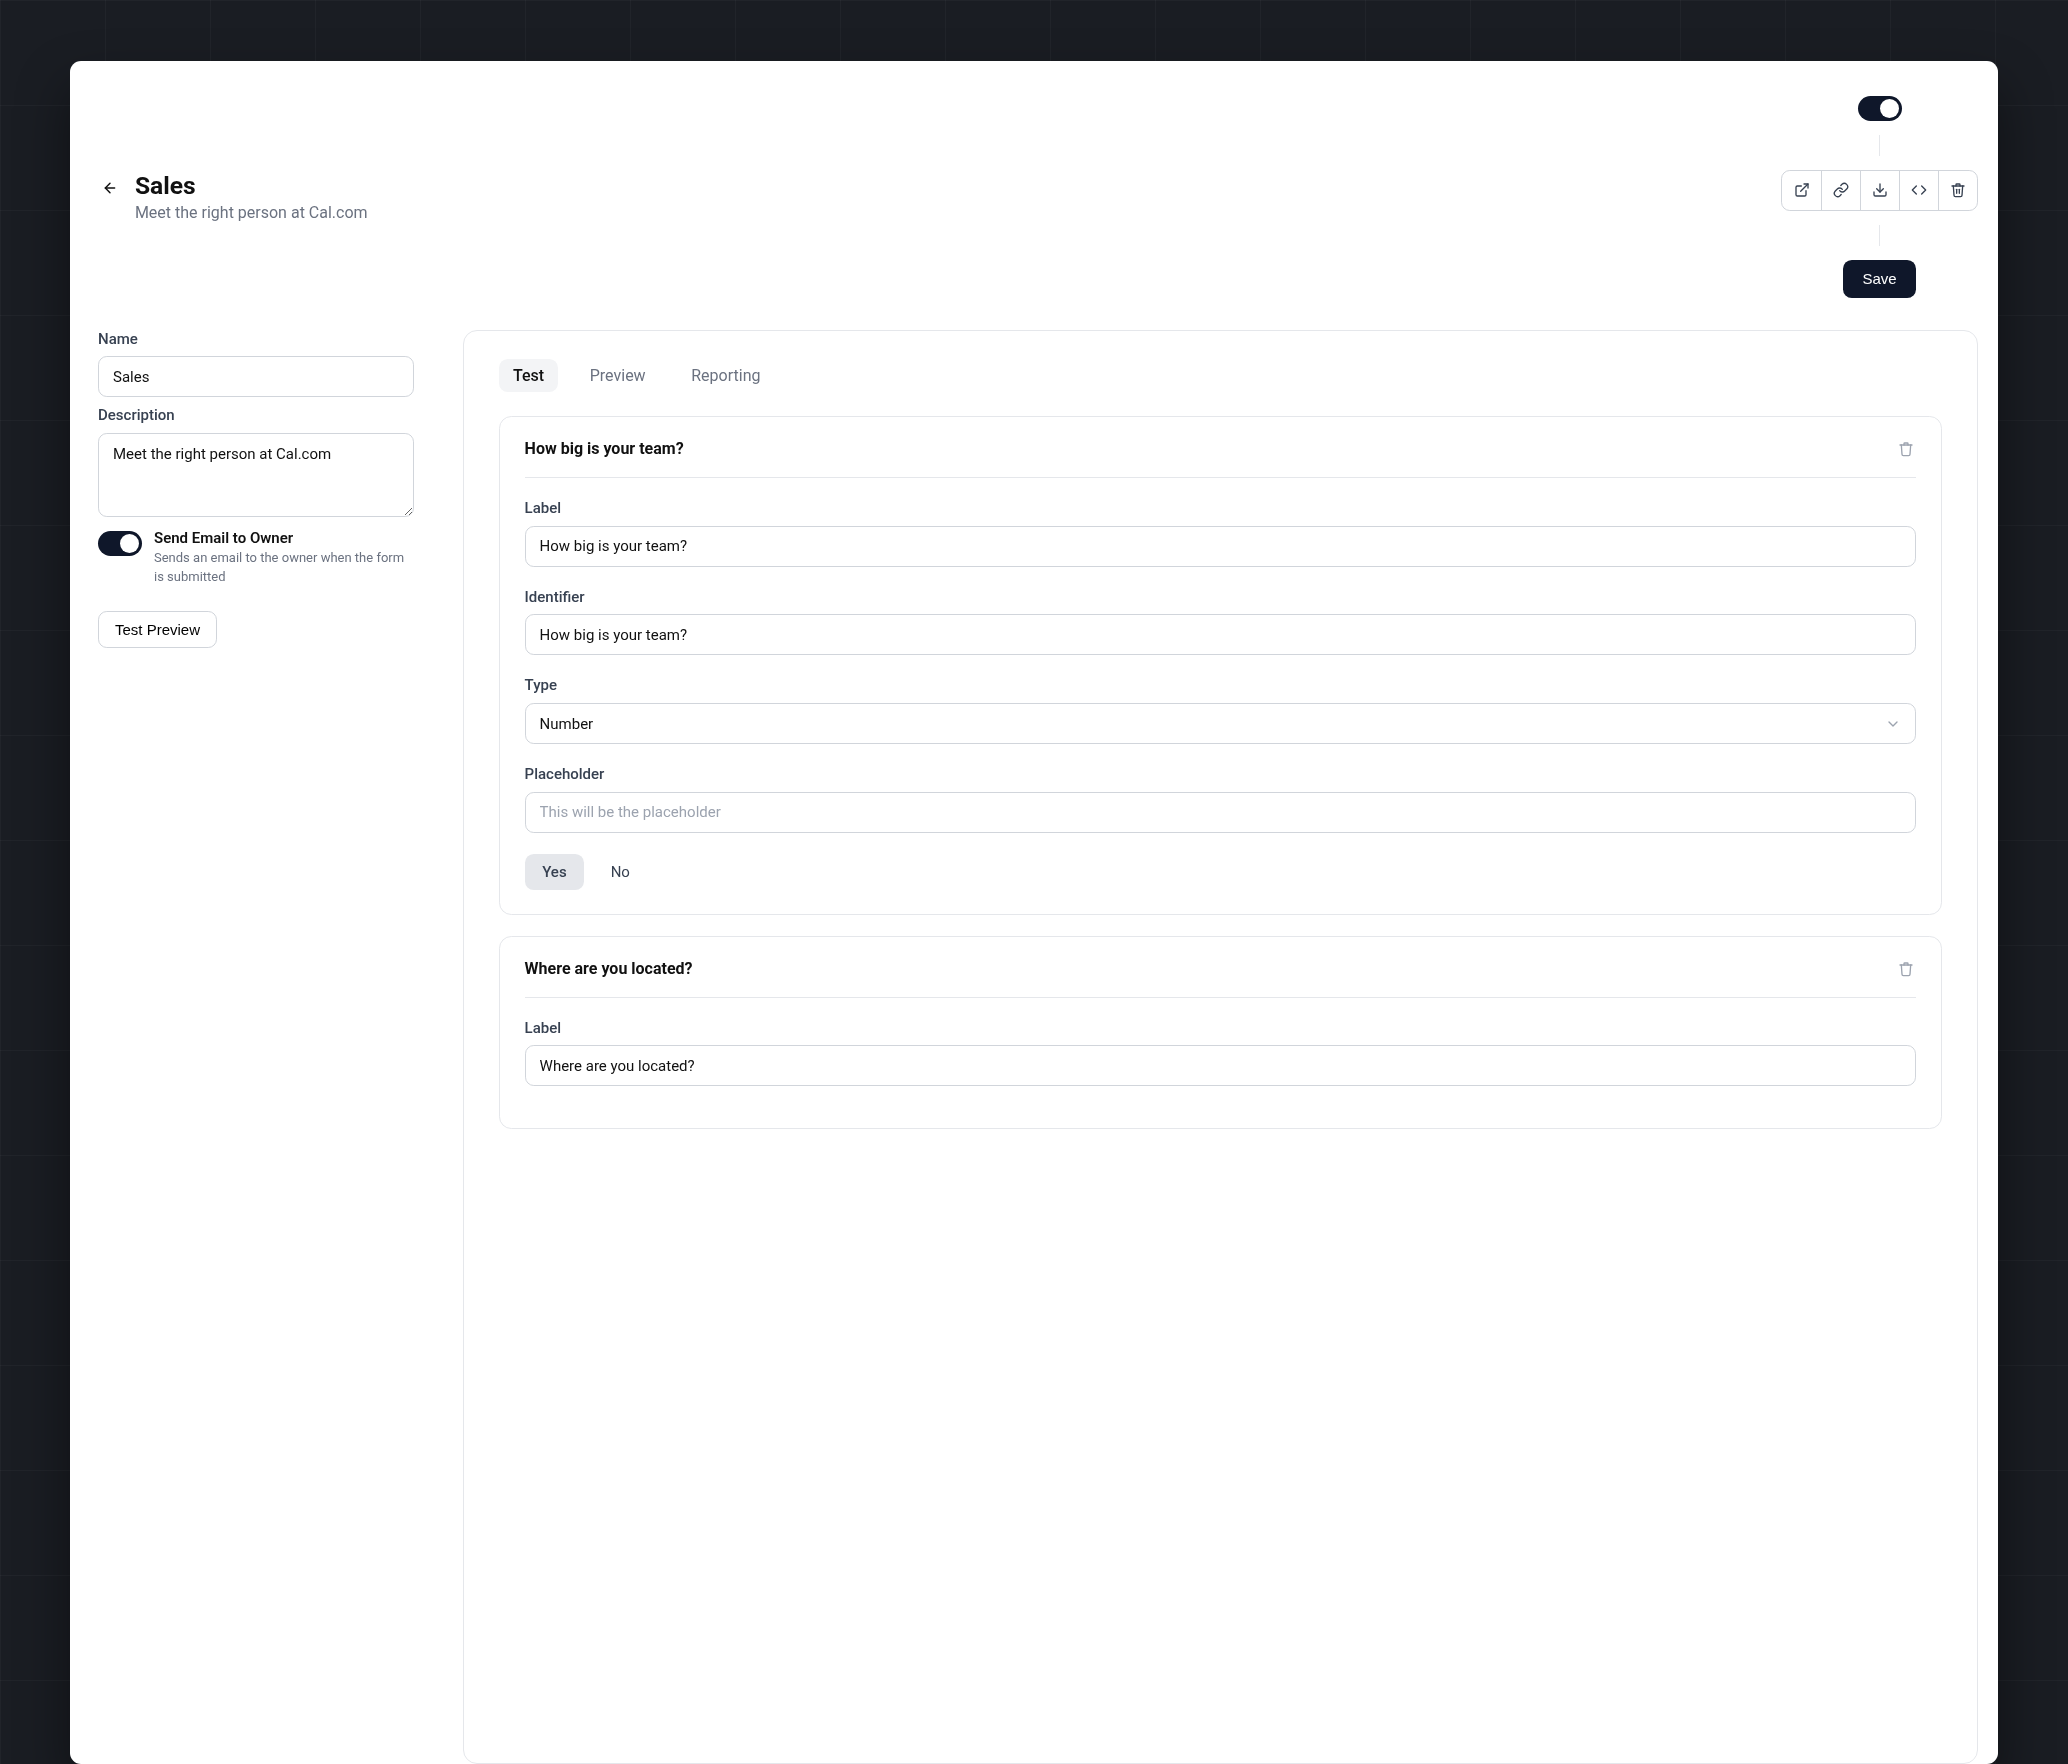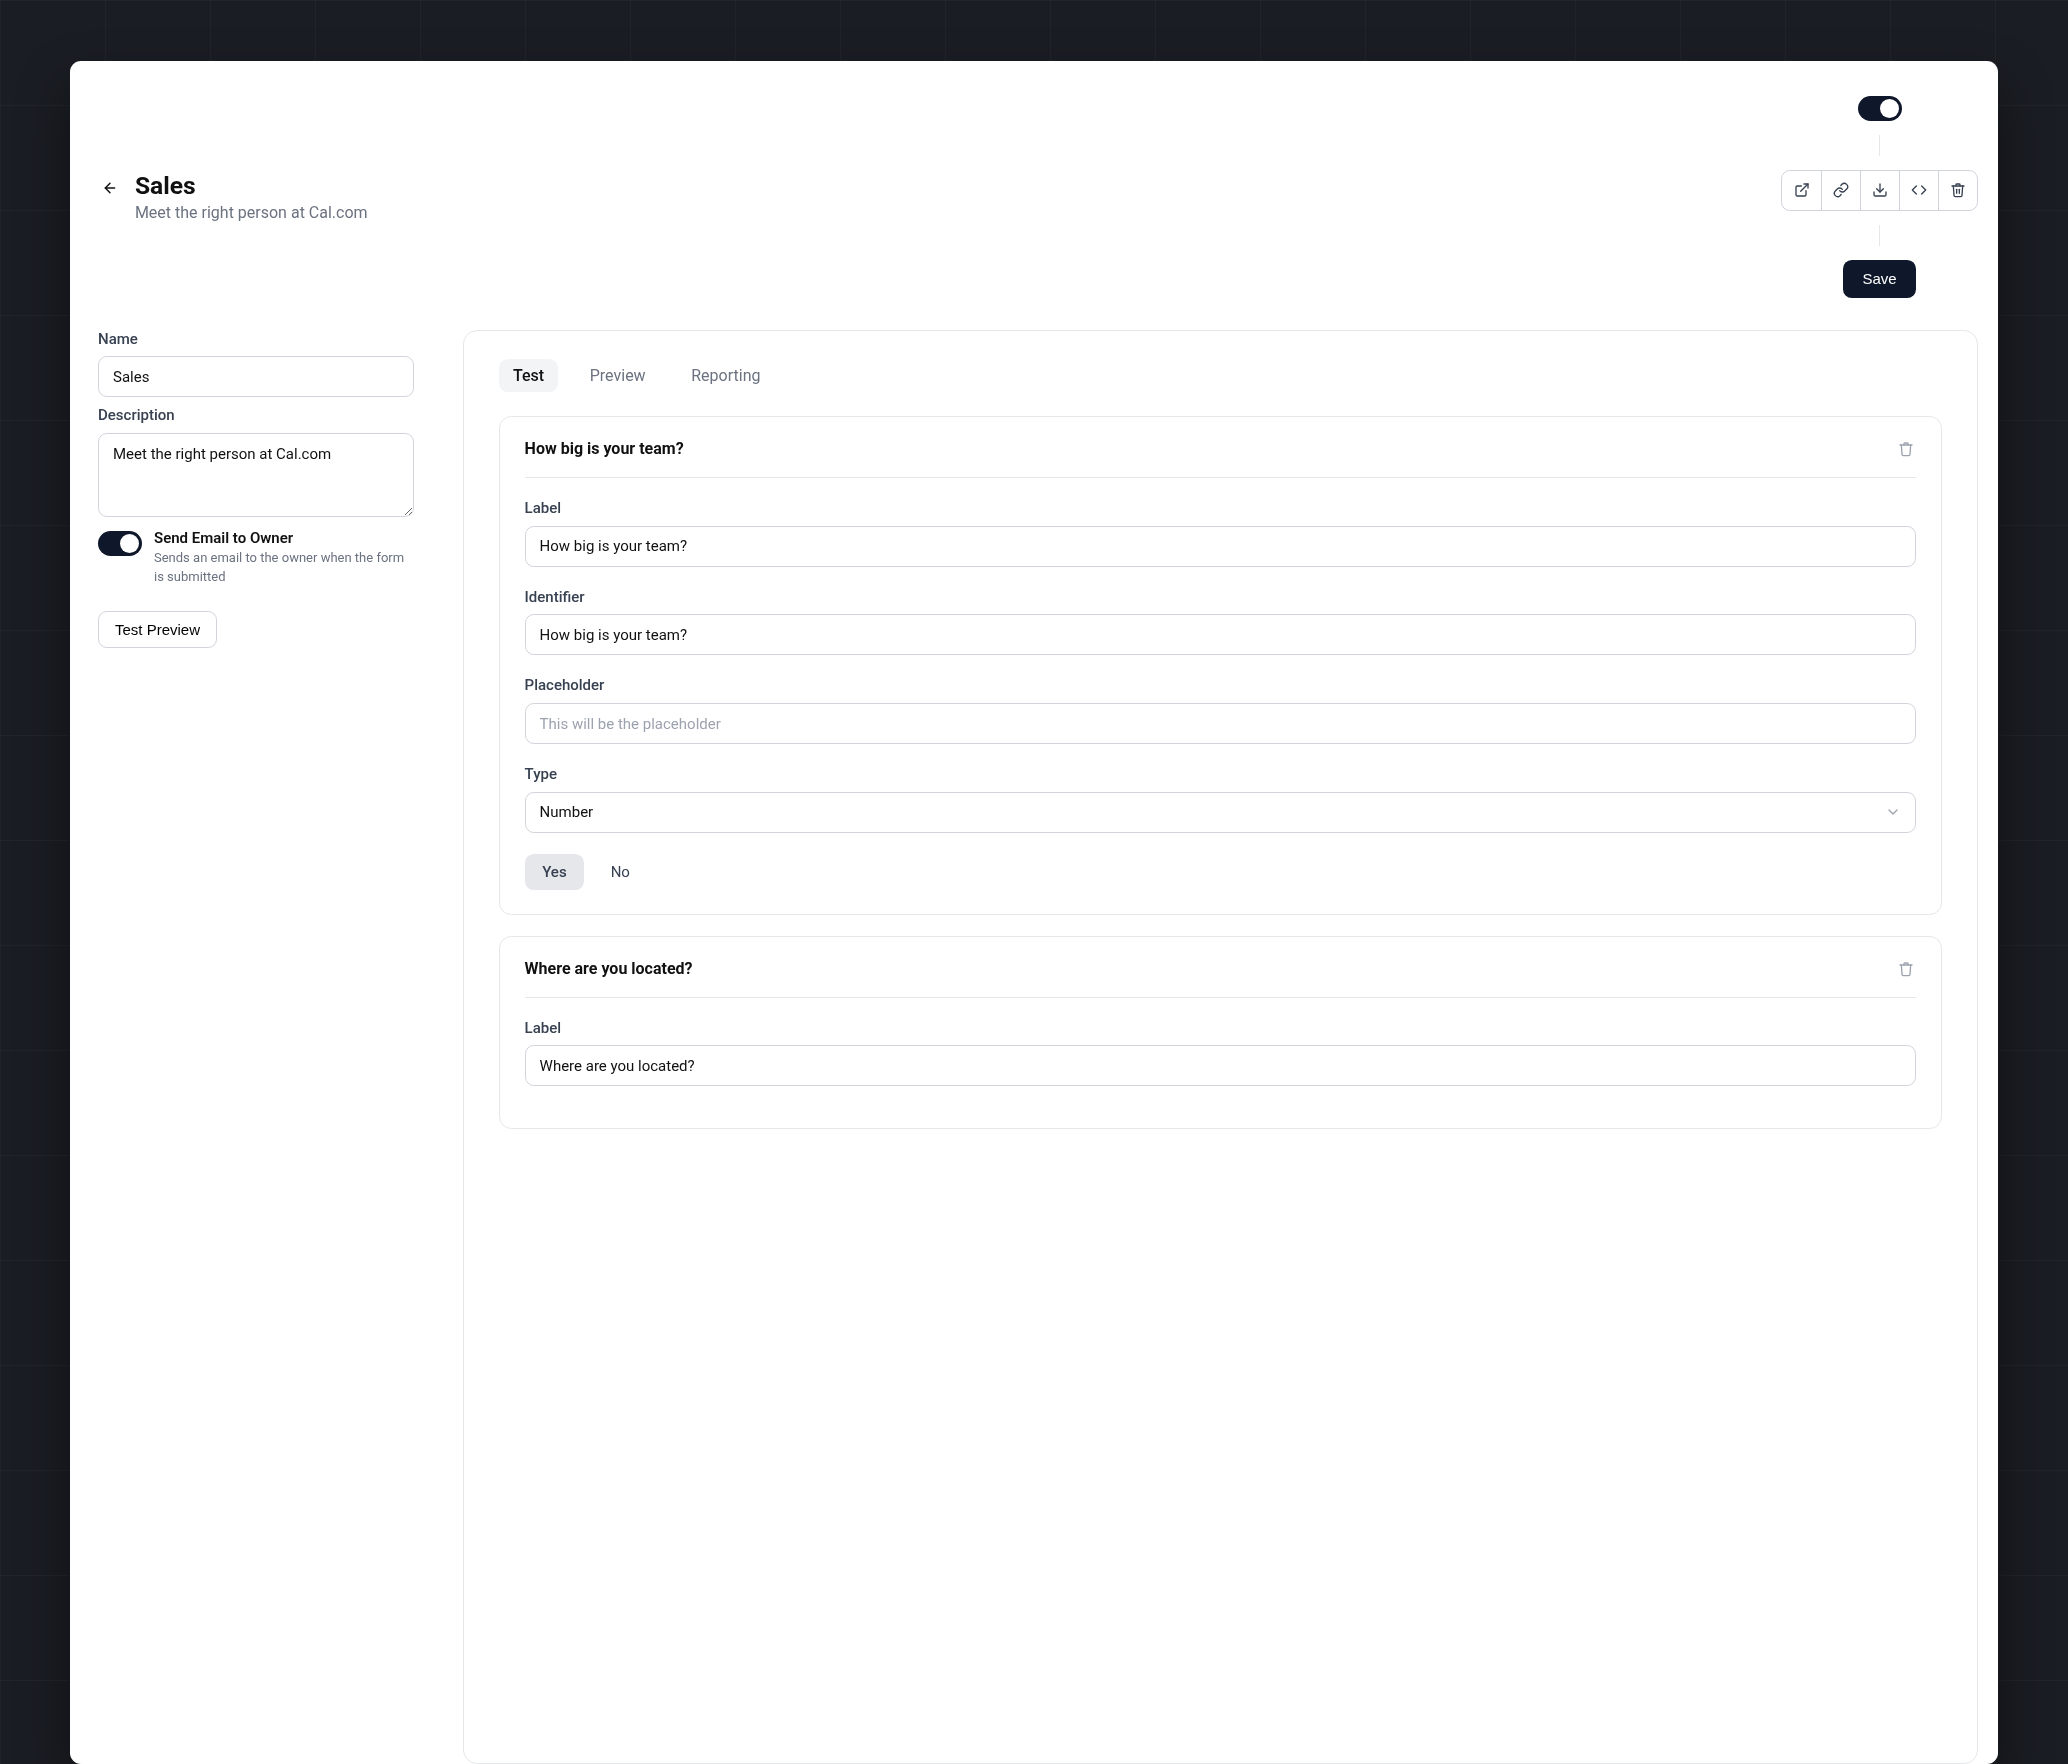--- a/index.html
+++ b/index.html
@@ -333,32 +333,32 @@
           <label class="form-label">Label</label>
           <input class="text-input" value="How big is your team?" style="">
         </div>
 
         <div class="field-row">
           <label class="form-label">Identifier</label>
           <input class="text-input" value="How big is your team?" style="">
         </div>
 
         <div class="field-row">
-          <label class="form-label">Placeholder</label>
-          <input class="text-input" placeholder="This will be the placeholder" style="">
-        </div>
-
-        <div class="field-row">
           <label class="form-label">Type</label>
           <div class="select">
             <span>Number</span>
             <svg width="16" height="16" viewBox="0 0 24 24" fill="none" stroke="#9ca3af" stroke-width="2" stroke-linecap="round" stroke-linejoin="round">
                 <polyline points="6 9 12 15 18 9"></polyline>
               </svg>
           </div>
+        </div>
+
+        <div class="field-row">
+          <label class="form-label">Placeholder</label>
+          <input class="text-input" placeholder="This will be the placeholder" style="">
         </div>
 
         <div class="field-row" style="margin-bottom:3.5px">
           <div class="segmented">
             <div class="seg-item active">Yes</div>
             <div class="seg-item">No</div>
           </div>
         </div>
       </div>
 

